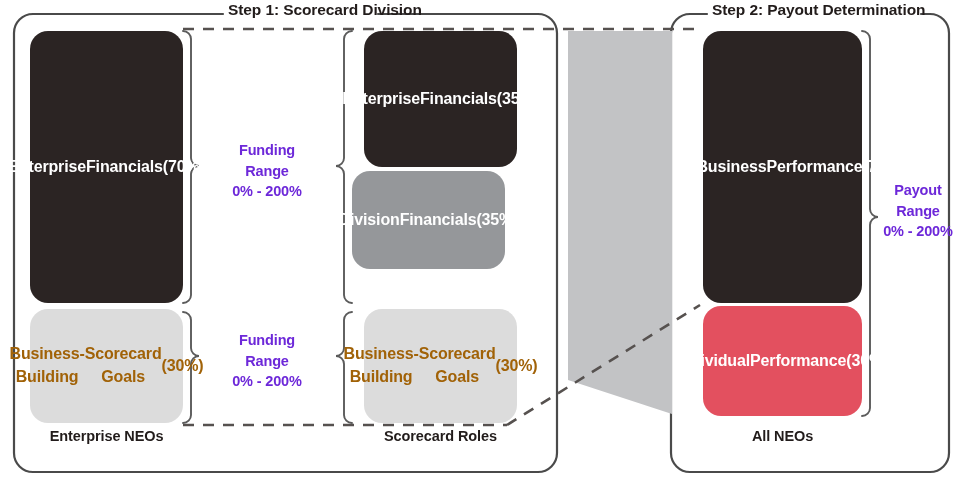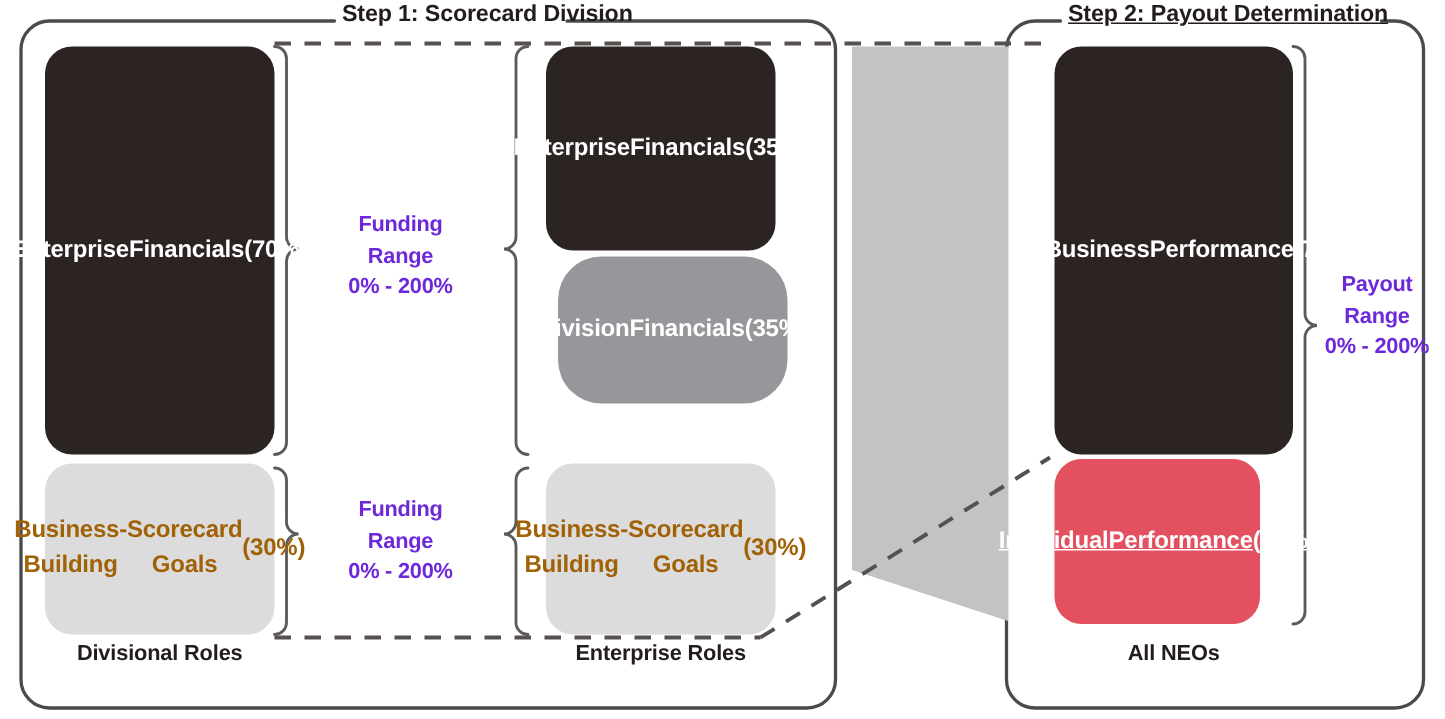--- a/index.html
+++ b/index.html
@@ -121,75 +121,75 @@
                A 8 8 0 0 1 344 364 L 344 415 A 8 8 0 0 0 352 423"></path>
     </g>
 
     <g stroke="#5b5b5b" stroke-width="1.9" fill="none" stroke-linecap="round">
       <path d="M 862 31 A 8 8 0 0 1 870 39 L 870 209 A 8 8 0 0 0 878 217
                A 8 8 0 0 0 870 225 L 870 408 A 8 8 0 0 1 862 416"></path>
     </g>
   </svg>
 
   <div class="panel-title" style="left:228px; top:2px;">Step 1: Scorecard Division</div>
-  <div class="panel-title" style="left:712px; top:2px;text-decoration:underline;">Step 2: Payout Determination</div>
+  <div class="panel-title" style="left:712px; top:2px;">Step 2: Payout Determination</div>
 
   <div class="box box-dark" style="left:30px; top:31px; width:153px; height:272px;">
     <span class="ln">Enterprise</span>
     <span class="ln">Financials</span>
     <span class="ln">(70%)</span>
   </div>
 
   <div class="box box-light" style="left:30px; top:309px; width:153px; height:114px;">
     <span class="ln">Business-Building</span>
     <span class="ln">Scorecard Goals</span>
     <span class="ln">(30%)</span>
   </div>
 
-  <div class="group-label" style="left:30px; top:428px; width:153px;">Divisional Roles</div>
+  <div class="group-label" style="left:30px; top:428px; width:153px;">Enterprise NEOs</div>
 
   <div class="brace-label" style="left:199px; top:140px; width:136px;">
     <span class="ln">Funding</span>
     <span class="ln">Range</span>
     <span class="ln">0% - 200%</span>
   </div>
 
   <div class="brace-label" style="left:199px; top:330px; width:136px;">
     <span class="ln">Funding</span>
     <span class="ln">Range</span>
     <span class="ln">0% - 200%</span>
   </div>
 
   <div class="box box-dark" style="left:364px; top:31px; width:153px; height:136px;">
     <span class="ln">Enterprise</span>
     <span class="ln">Financials</span>
     <span class="ln">(35%)</span>
   </div>
 
-  <div class="box box-mid" style="left:372px; top:171px; width:153px; height:98px;border-radius:29px;">
+  <div class="box box-mid" style="left:352px; top:171px; width:153px; height:98px;">
     <span class="ln">Division</span>
     <span class="ln">Financials</span>
     <span class="ln">(35%)</span>
   </div>
 
   <div class="box box-light" style="left:364px; top:309px; width:153px; height:114px;">
     <span class="ln">Business-Building</span>
     <span class="ln">Scorecard Goals</span>
     <span class="ln">(30%)</span>
   </div>
 
-  <div class="group-label" style="left:364px; top:428px; width:153px;">Enterprise Roles</div>
+  <div class="group-label" style="left:364px; top:428px; width:153px;">Scorecard Roles</div>
 
   <div class="box box-dark" style="left:703px; top:31px; width:159px; height:272px;padding-left:36px;">
     <span class="ln">Business</span>
     <span class="ln">Performance</span>
     <span class="ln">(70%)</span>
   </div>
 
-  <div class="box box-red" style="left:703px; top:306px; width:137px; height:110px;text-decoration:underline;">
+  <div class="box box-red" style="left:703px; top:306px; width:159px; height:110px;">
     <span class="ln">Individual</span>
     <span class="ln">Performance</span>
     <span class="ln">(30%)</span>
   </div>
 
   <div class="group-label" style="left:703px; top:428px; width:159px;">All NEOs</div>
 
   <div class="brace-label" style="left:878px; top:180px; width:80px;">
     <span class="ln">Payout</span>
     <span class="ln">Range</span>

